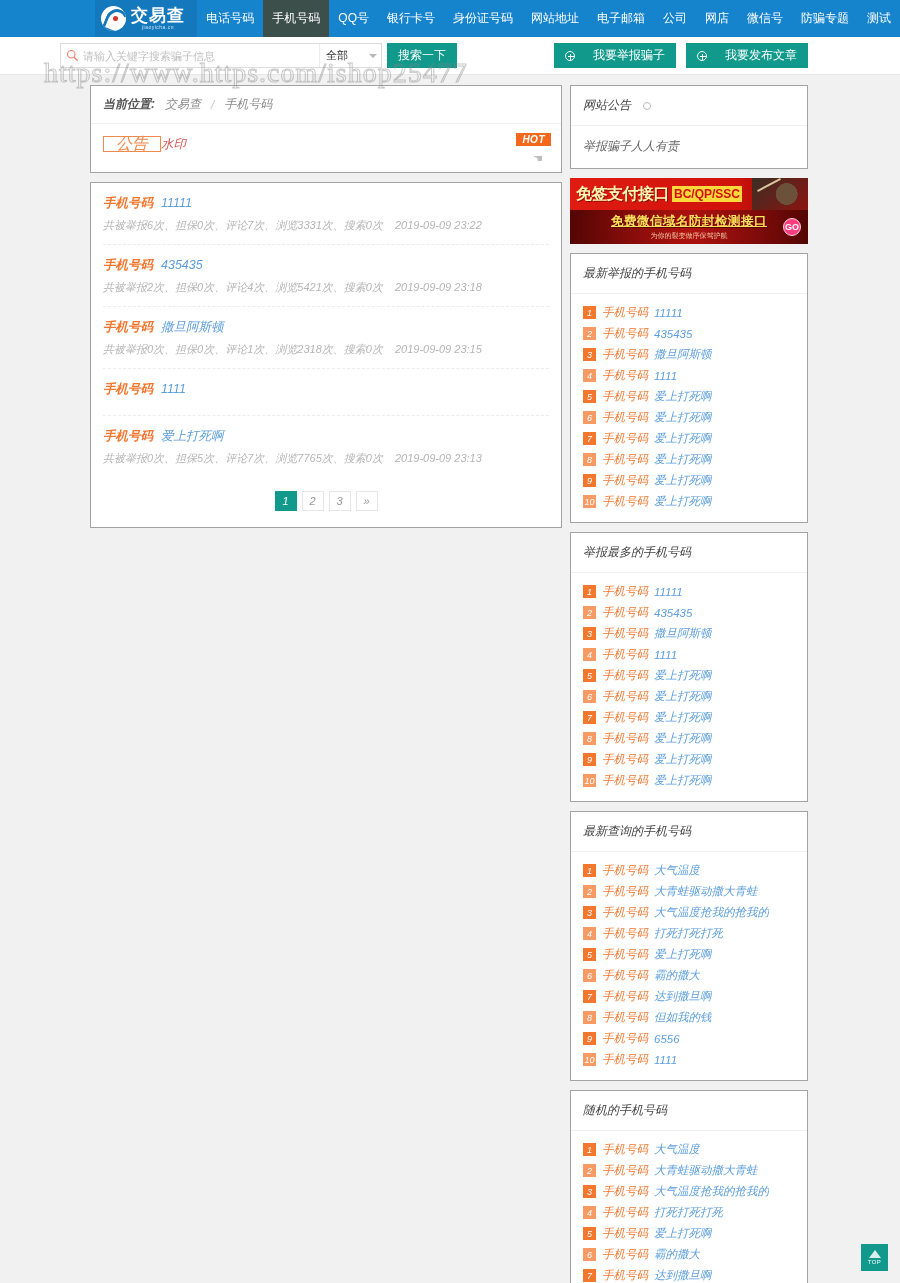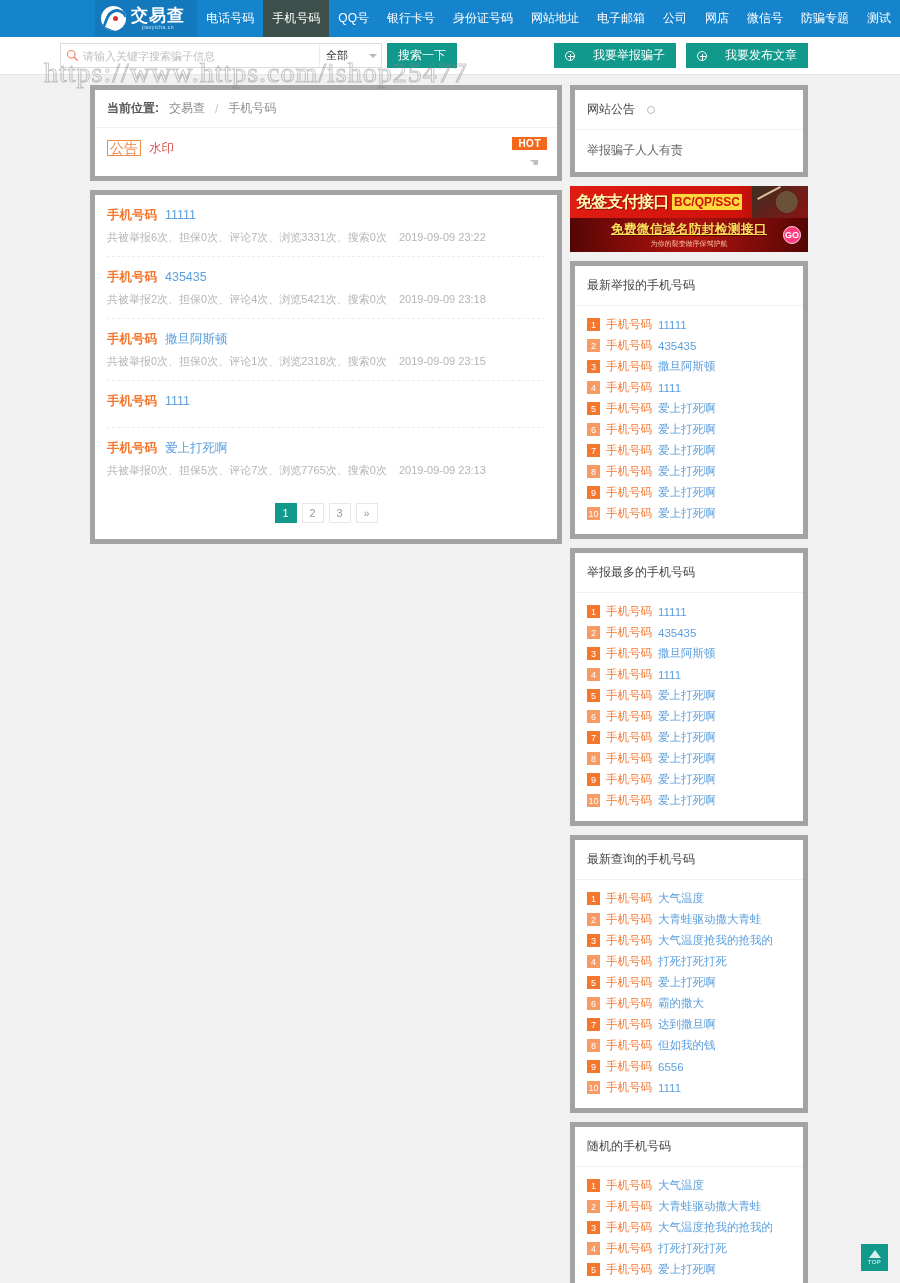--- a/index.html
+++ b/index.html
@@ -195,22 +195,23 @@
     display: flex;
     gap: 8px;
     padding: 10px 90px 0 90px;
     align-items: flex-start;
   }
   .col-main { width: 472px; flex: 0 0 472px; }
   .col-side { width: 238px; flex: 0 0 238px; }
 
   .card {
     background: #fff;
-    border: 5px solid #a3a3a3;
+    border: 1px solid #a3a3a3;
     margin-bottom: 9px;
+    font-style: italic;
   }
   .card-head {
     padding: 10px 12px;
     font-size: 12px;
     color: #444;
     border-bottom: 1px solid #f0f0f0;
     display: flex;
     align-items: center;
     gap: 4px;
   }
@@ -223,23 +224,22 @@
   .notice {
     padding: 12px;
     display: flex;
     align-items: flex-start;
     position: relative;
     min-height: 48px;
   }
   .tag-gonggao {
     border: 1px solid #f08a4b;
     color: #f08a4b;
-    font-size: 14px;
-    padding: 1px 2px;
-    margin-right: 8px;
+    font-size: 16px;
+    padding: 1px 12px;
     line-height: 12px;
   }
   .notice-title { color: #d9534f; font-size: 12.5px; }
   .hot-badge {
     position: absolute;
     right: 10px; top: 9px;
     background: #f4681c;
     color: #fff;
     font-size: 10px;
     font-weight: bold;

